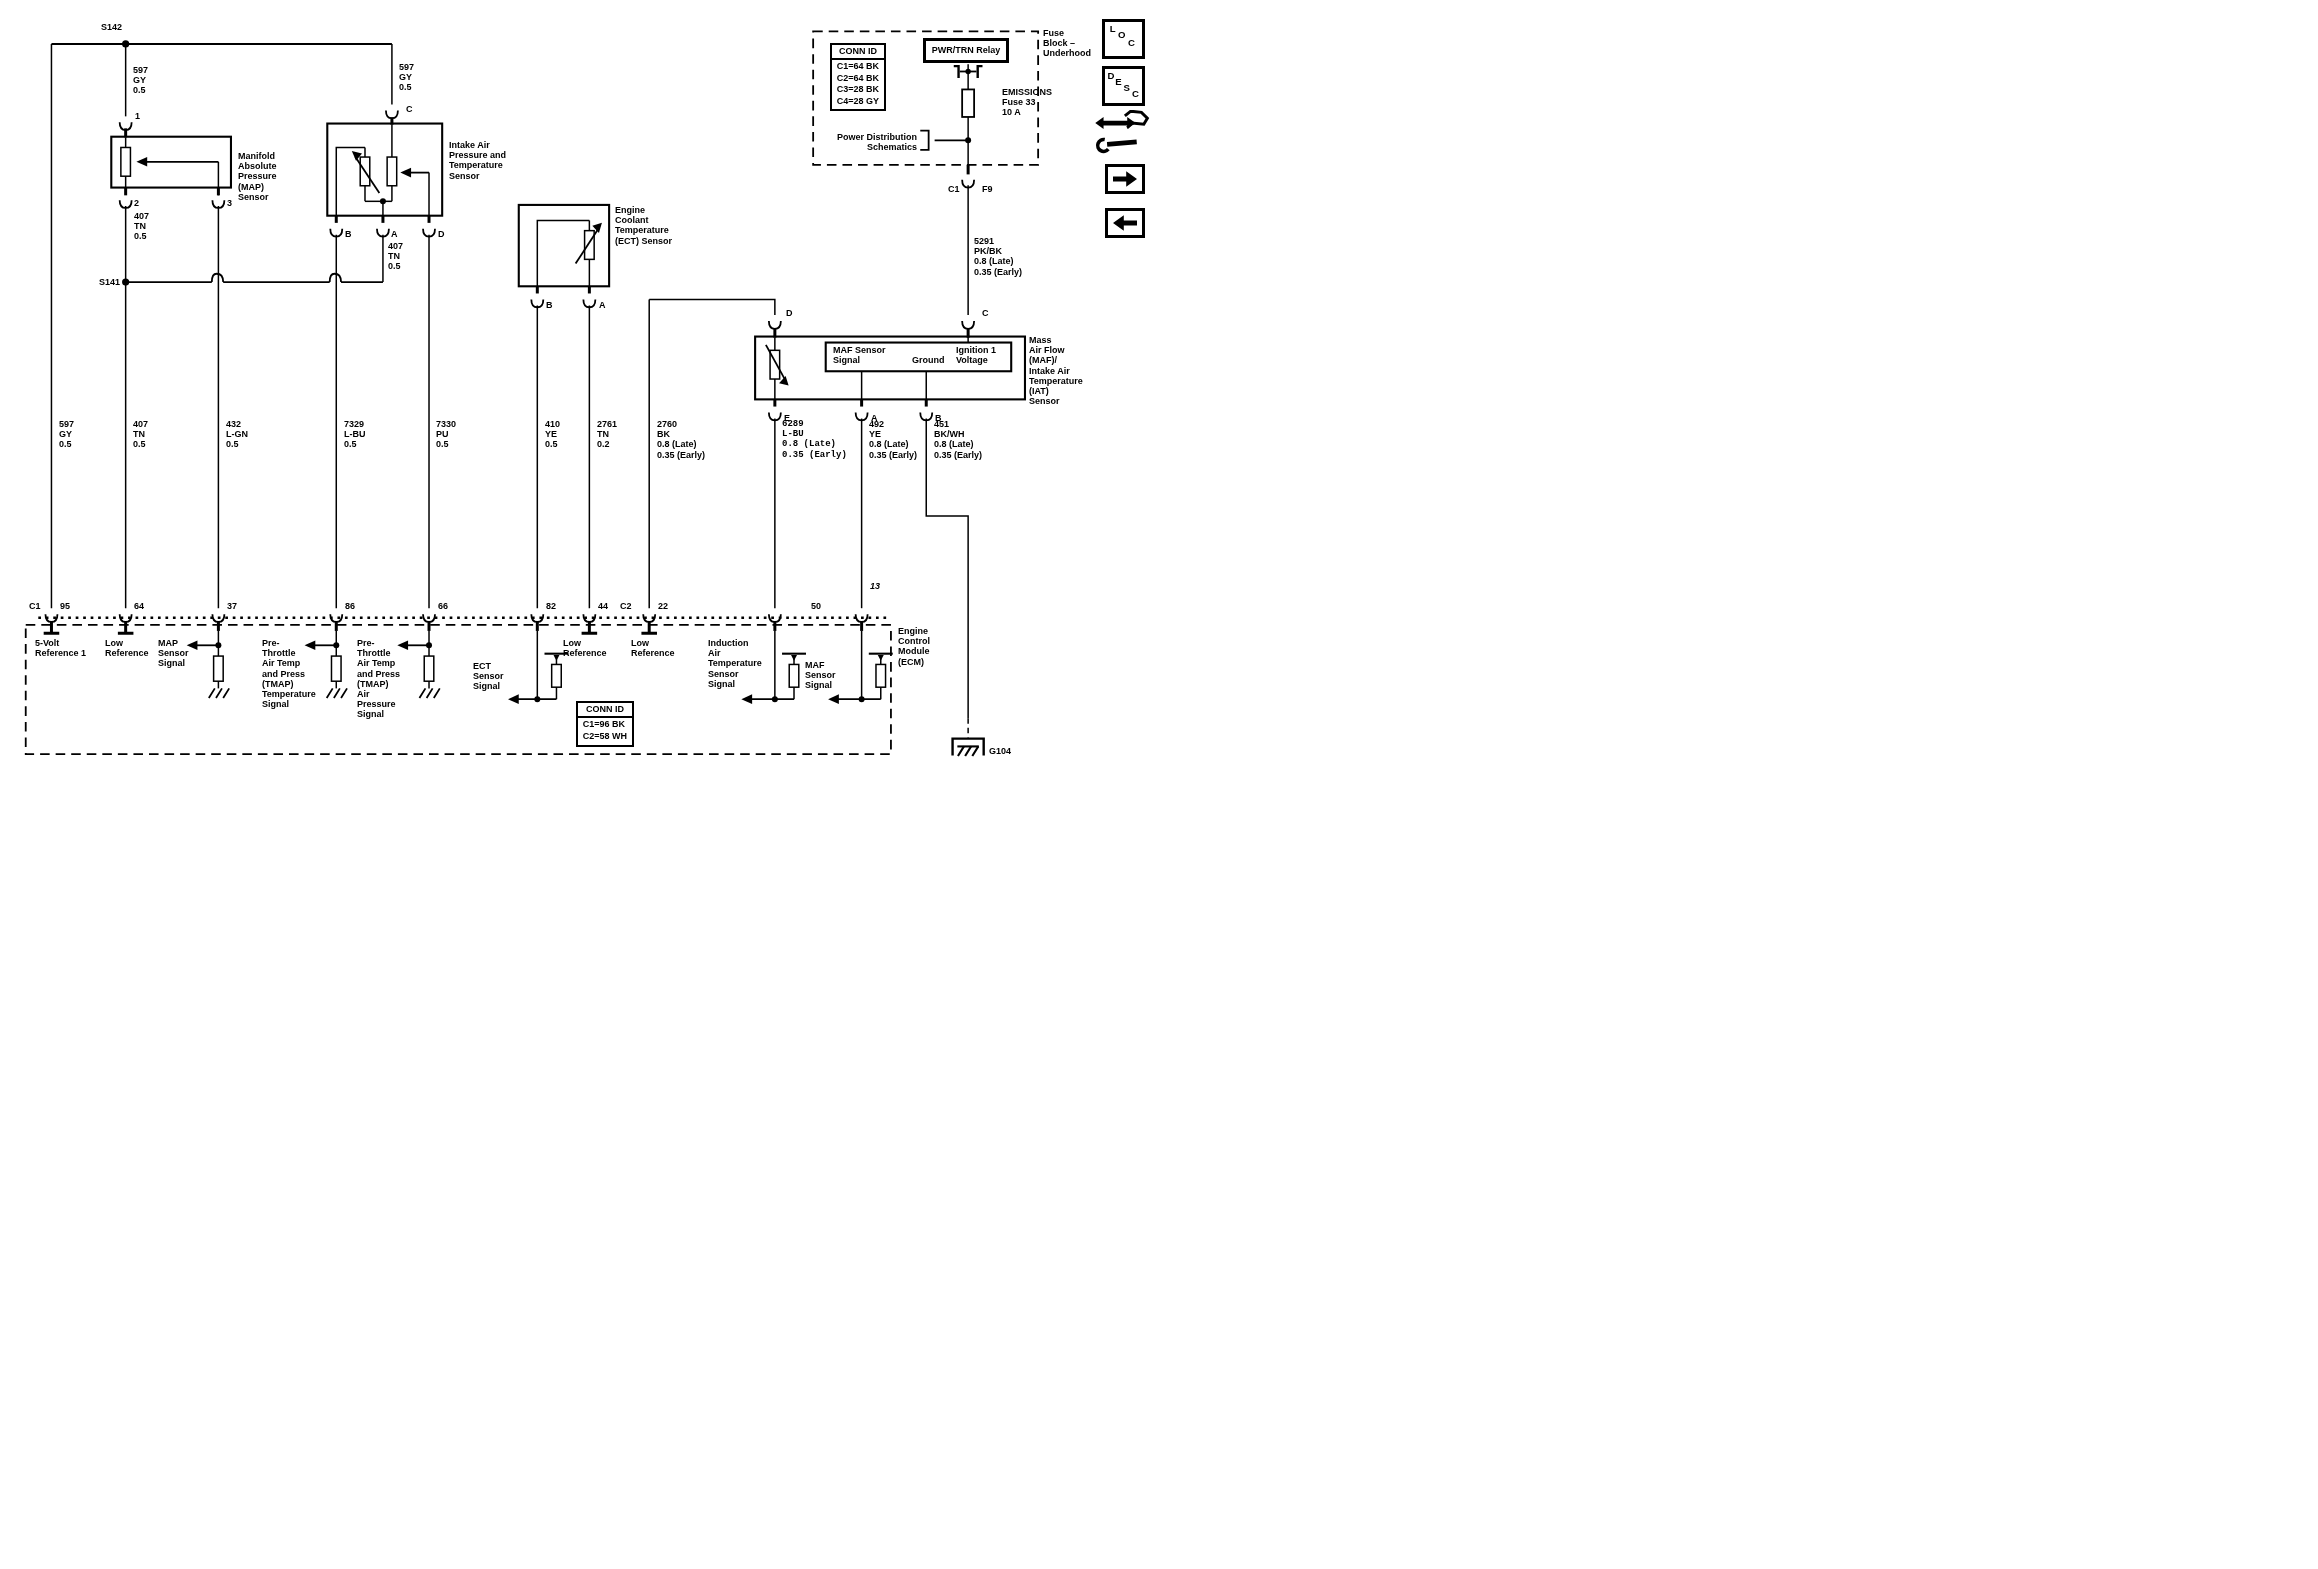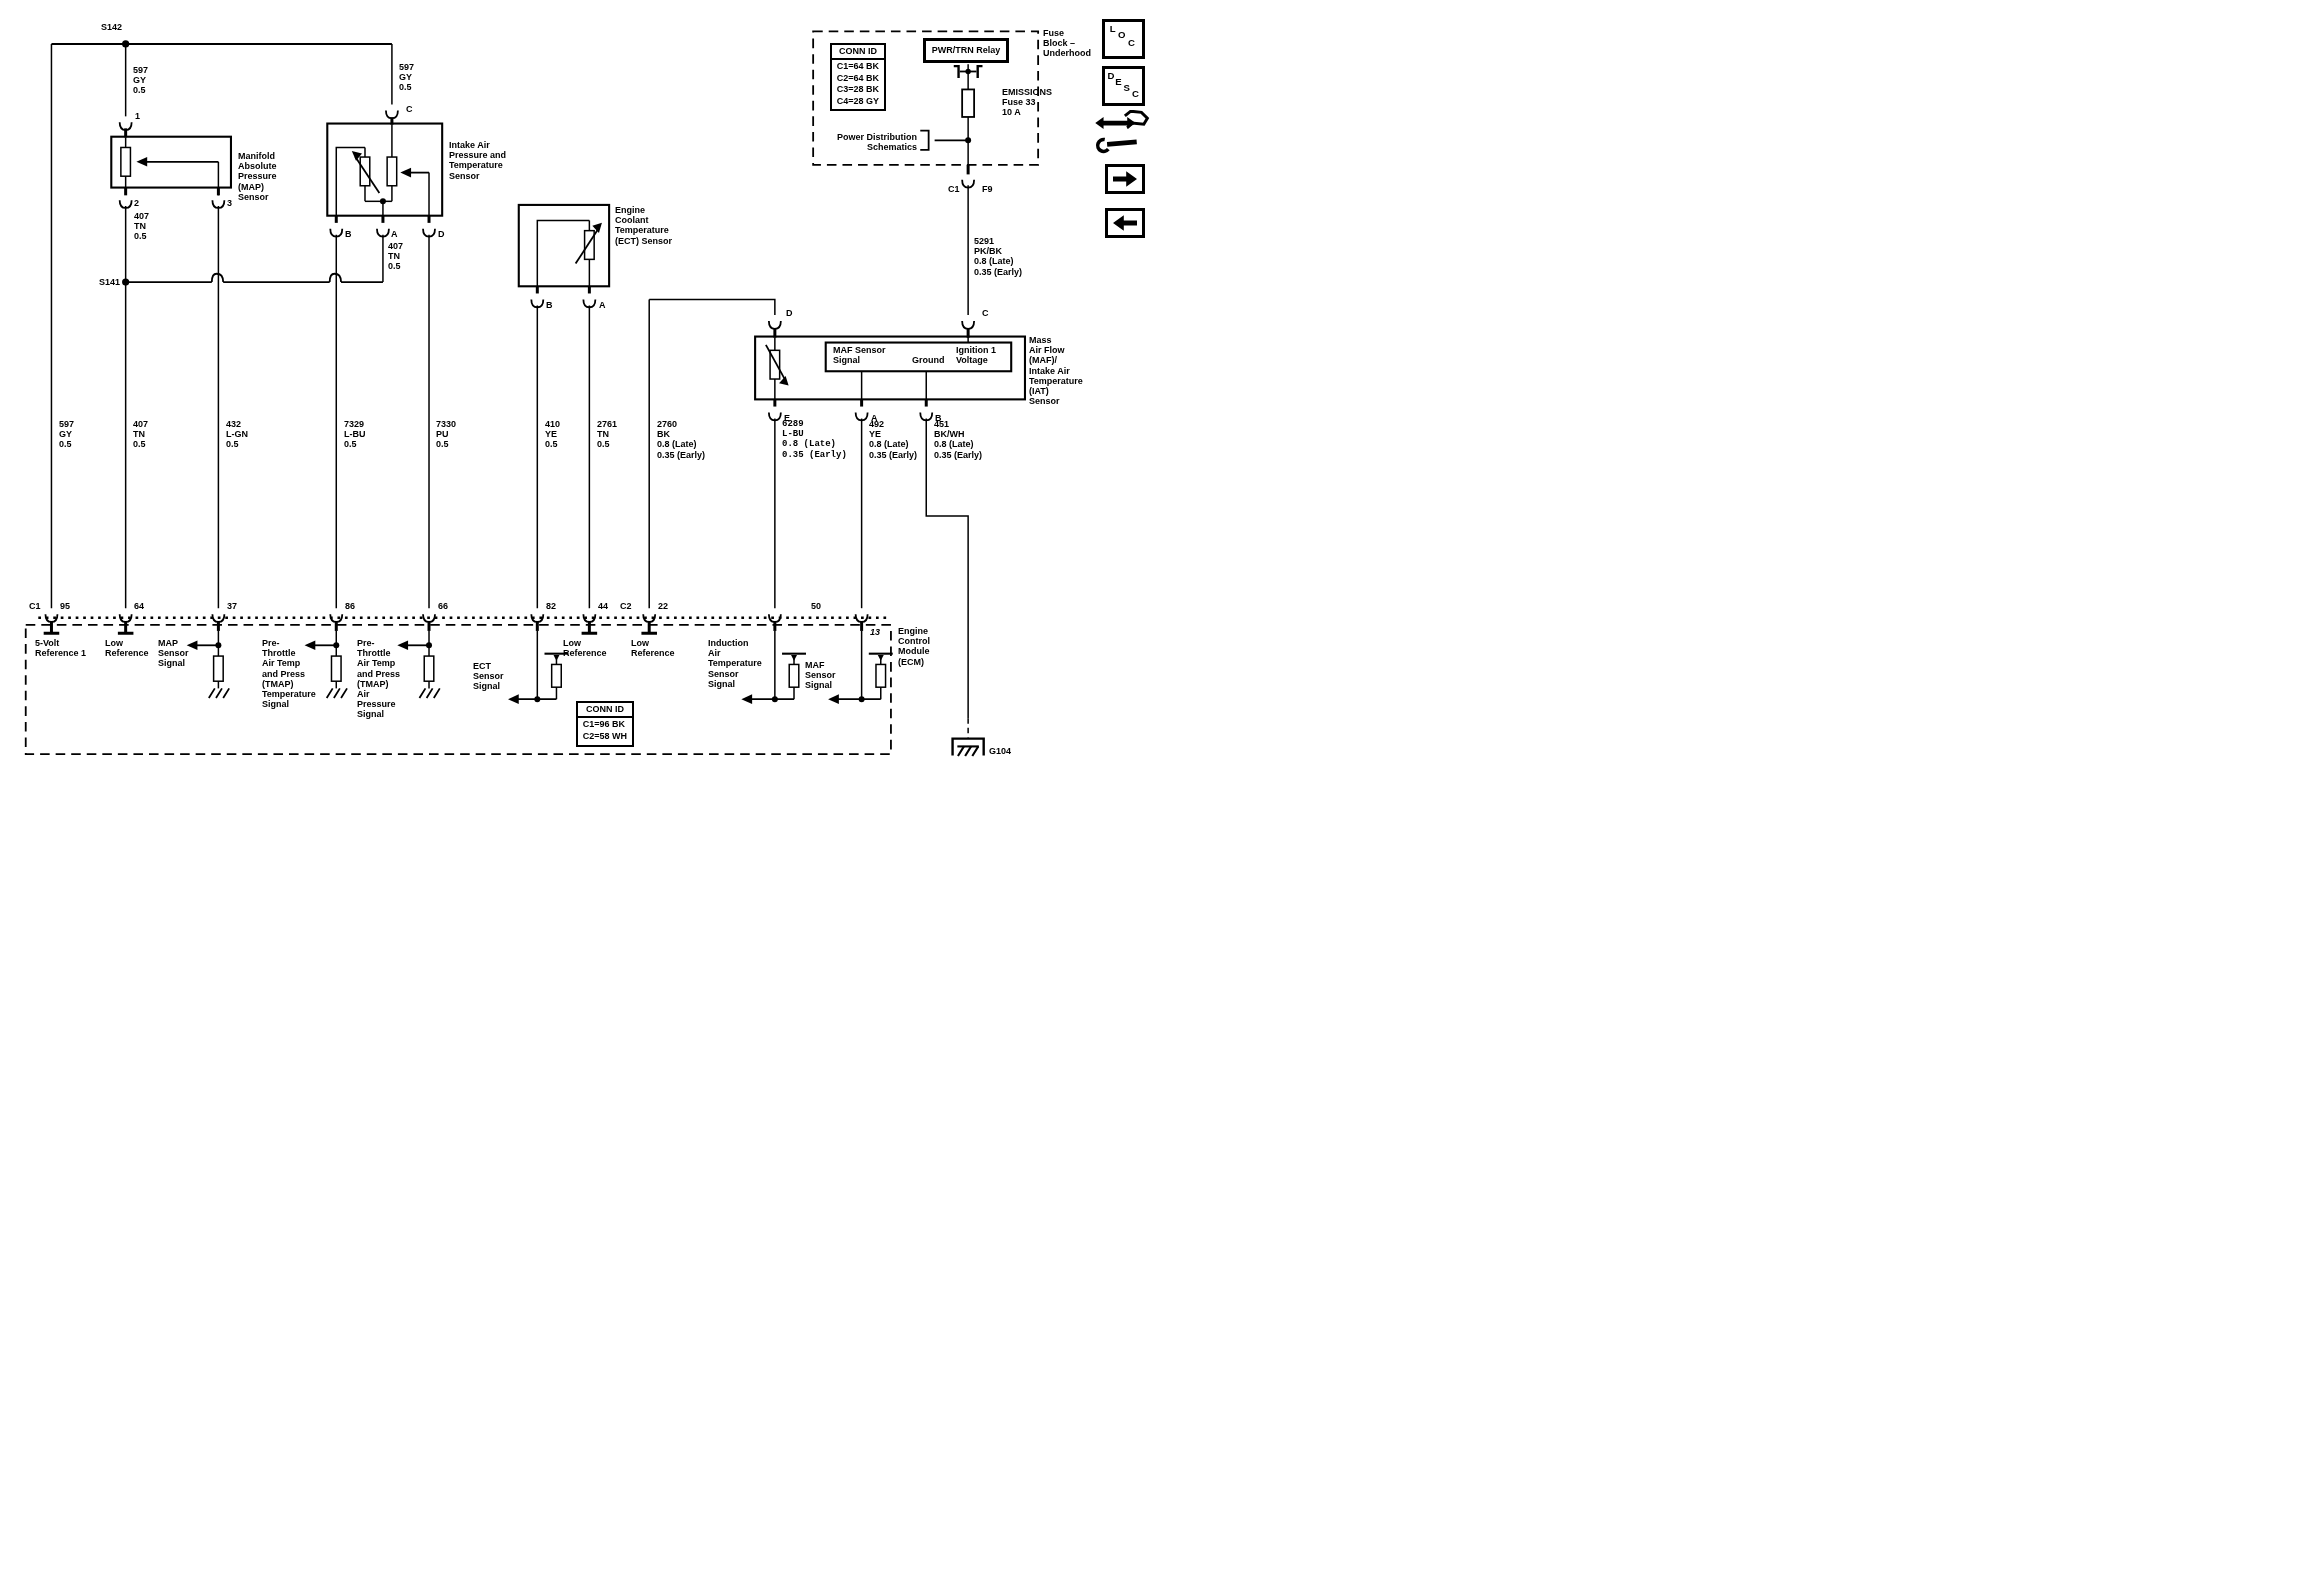--- a/index.html
+++ b/index.html
@@ -325,21 +325,21 @@
 L-BU
 0.5</div>
 <div class="lbl" style="left:436px;top:419px;">7330
 PU
 0.5</div>
 <div class="lbl" style="left:545px;top:419px;">410
 YE
 0.5</div>
 <div class="lbl" style="left:597px;top:419px;">2761
 TN
-0.5</div>
+0.2</div>
 <div class="lbl" style="left:657px;top:419px;">2760
 BK
 0.8 (Late)
 0.35 (Early)</div>
 <div class="lbl" style="left:782px;top:419px;font-family:Liberation Mono, monospace;">6289
 L-BU
 0.8 (Late)
 0.35 (Early)</div>
 <div class="lbl" style="left:869px;top:419px;">492
 YE
@@ -375,21 +375,21 @@
 <div class="lbl" style="left:60px;top:601px;">95</div>
 <div class="lbl" style="left:134px;top:601px;">64</div>
 <div class="lbl" style="left:227px;top:601px;">37</div>
 <div class="lbl" style="left:345px;top:601px;">86</div>
 <div class="lbl" style="left:438px;top:601px;">66</div>
 <div class="lbl" style="left:546px;top:601px;">82</div>
 <div class="lbl" style="left:598px;top:601px;">44</div>
 <div class="lbl" style="left:620px;top:601px;">C2</div>
 <div class="lbl" style="left:658px;top:601px;">22</div>
 <div class="lbl" style="left:783px;top:601px;margin-left:28px;">50</div>
-<div class="lbl" style="left:870px;top:627px;font-style:italic;">13</div>
+<div class="lbl" style="left:870px;top:581px;font-style:italic;">13</div>
 <div class="lbl" style="left:898px;top:626px;">Engine
 Control
 Module
 (ECM)</div>
 
 <div class="lbl" style="left:35px;top:638px;">5-Volt
 Reference 1</div>
 <div class="lbl" style="left:105px;top:638px;">Low
 Reference</div>
 <div class="lbl" style="left:158px;top:638px;">MAP

